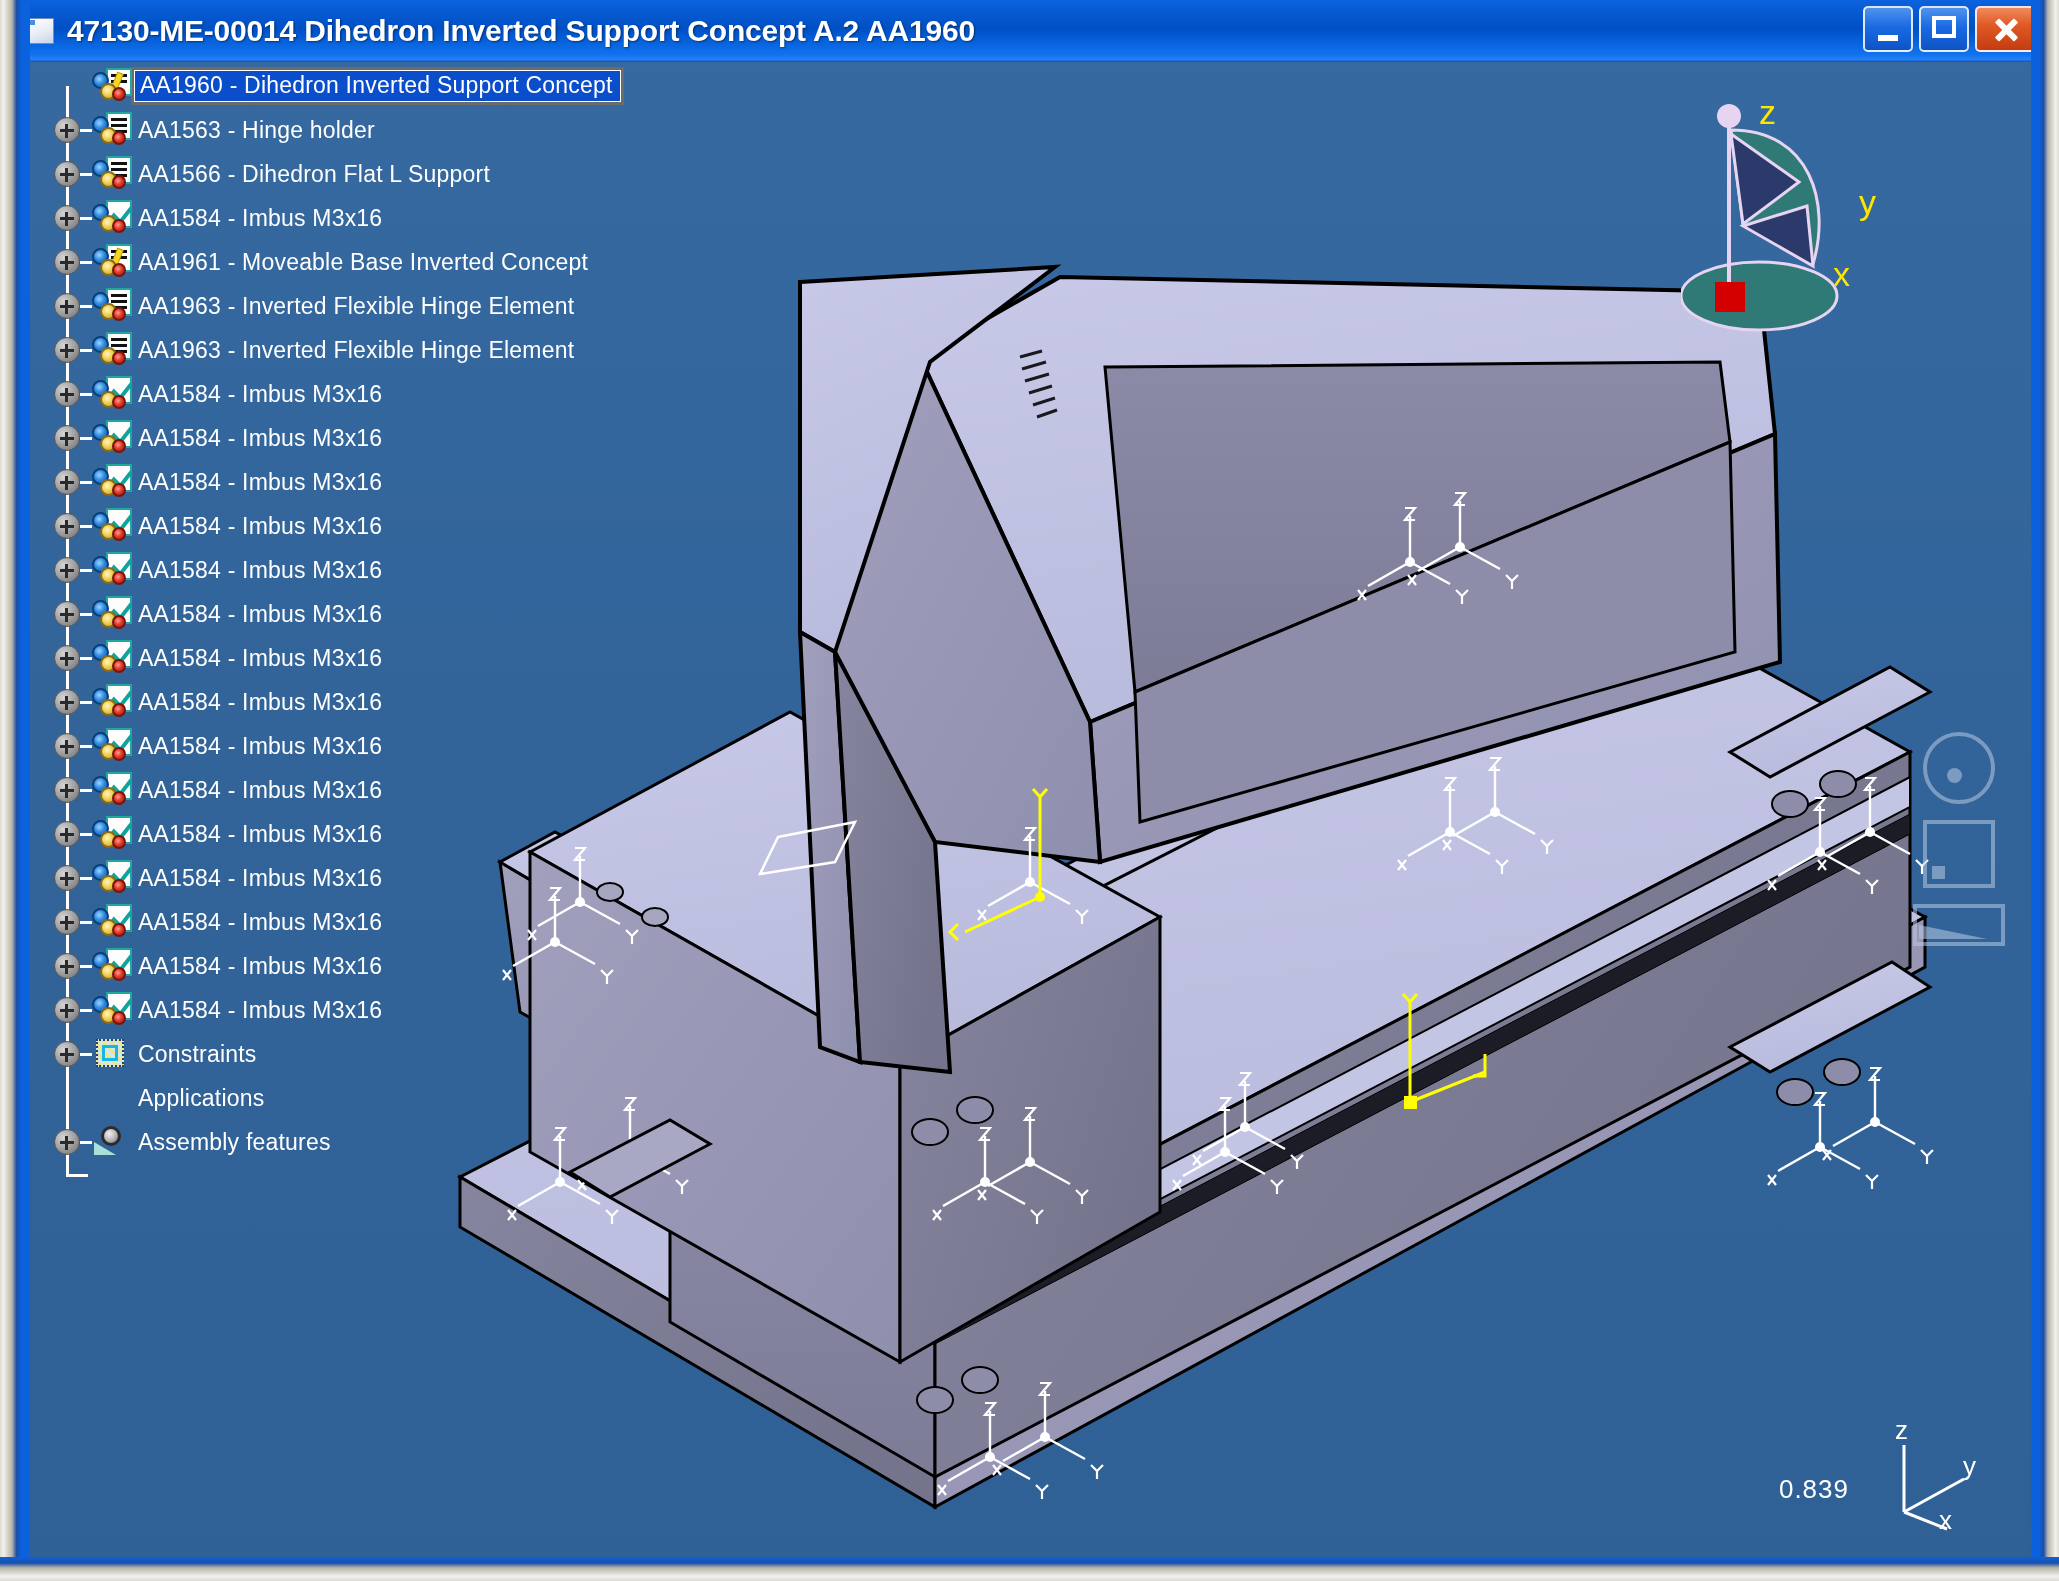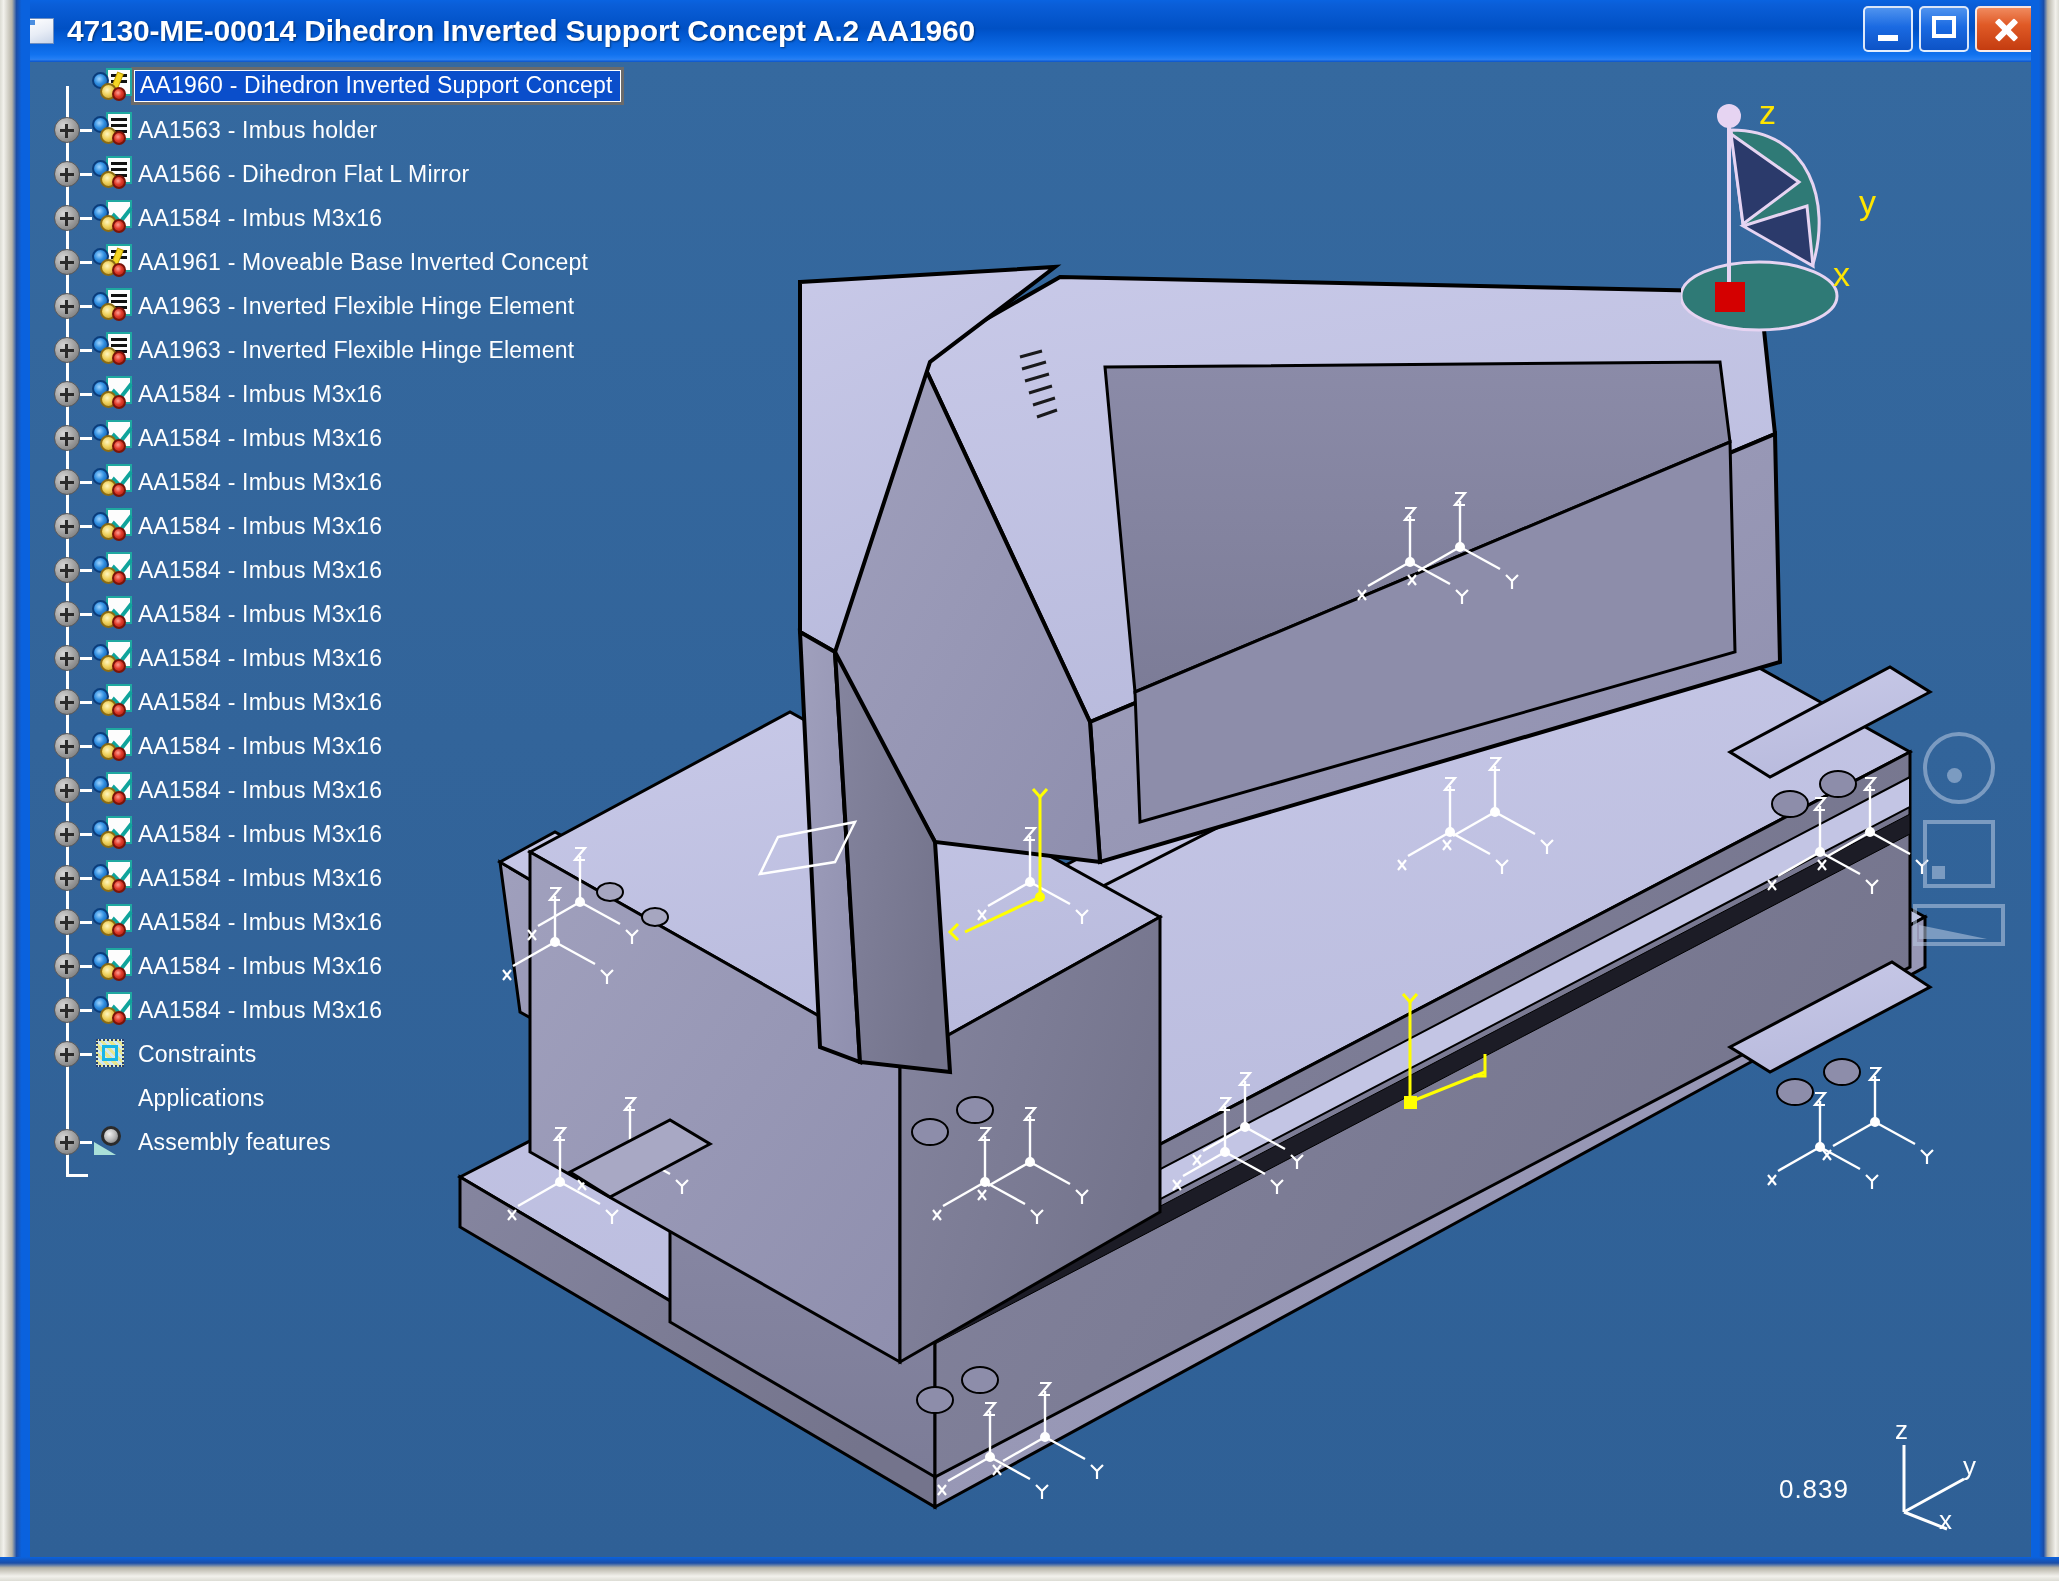--- a/index.html
+++ b/index.html
@@ -474,37 +474,37 @@
               <span class="doc-sheet">
                 <span class="bar"></span>
                 <span class="bar"></span>
                 <span class="bar"></span>
                 <span class="bar"></span>
               </span>
               <span class="gear blue"></span>
               <span class="gear yellow"></span>
               <span class="gear red"></span>
             </span>
-            <span class="node-label">AA1563 - Imbus holder</span>
+            <span class="node-label">AA1563 - Hinge holder</span>
           </div>
           <div class="tree-row">
             <span class="expand-box"></span>
             <span class="connector"></span>
             <span class="node-icon">
               <span class="doc-sheet">
                 <span class="bar"></span>
                 <span class="bar"></span>
                 <span class="bar"></span>
                 <span class="bar"></span>
               </span>
               <span class="gear blue"></span>
               <span class="gear yellow"></span>
               <span class="gear red"></span>
             </span>
-            <span class="node-label">AA1566 - Dihedron Flat L Mirror</span>
+            <span class="node-label">AA1566 - Dihedron Flat L Support</span>
           </div>
           <div class="tree-row">
             <span class="expand-box"></span>
             <span class="connector"></span>
             <span class="node-icon">
               <span class="doc-sheet check"></span>
               <span class="gear blue"></span>
               <span class="gear yellow"></span>
               <span class="gear red"></span>
             </span>

